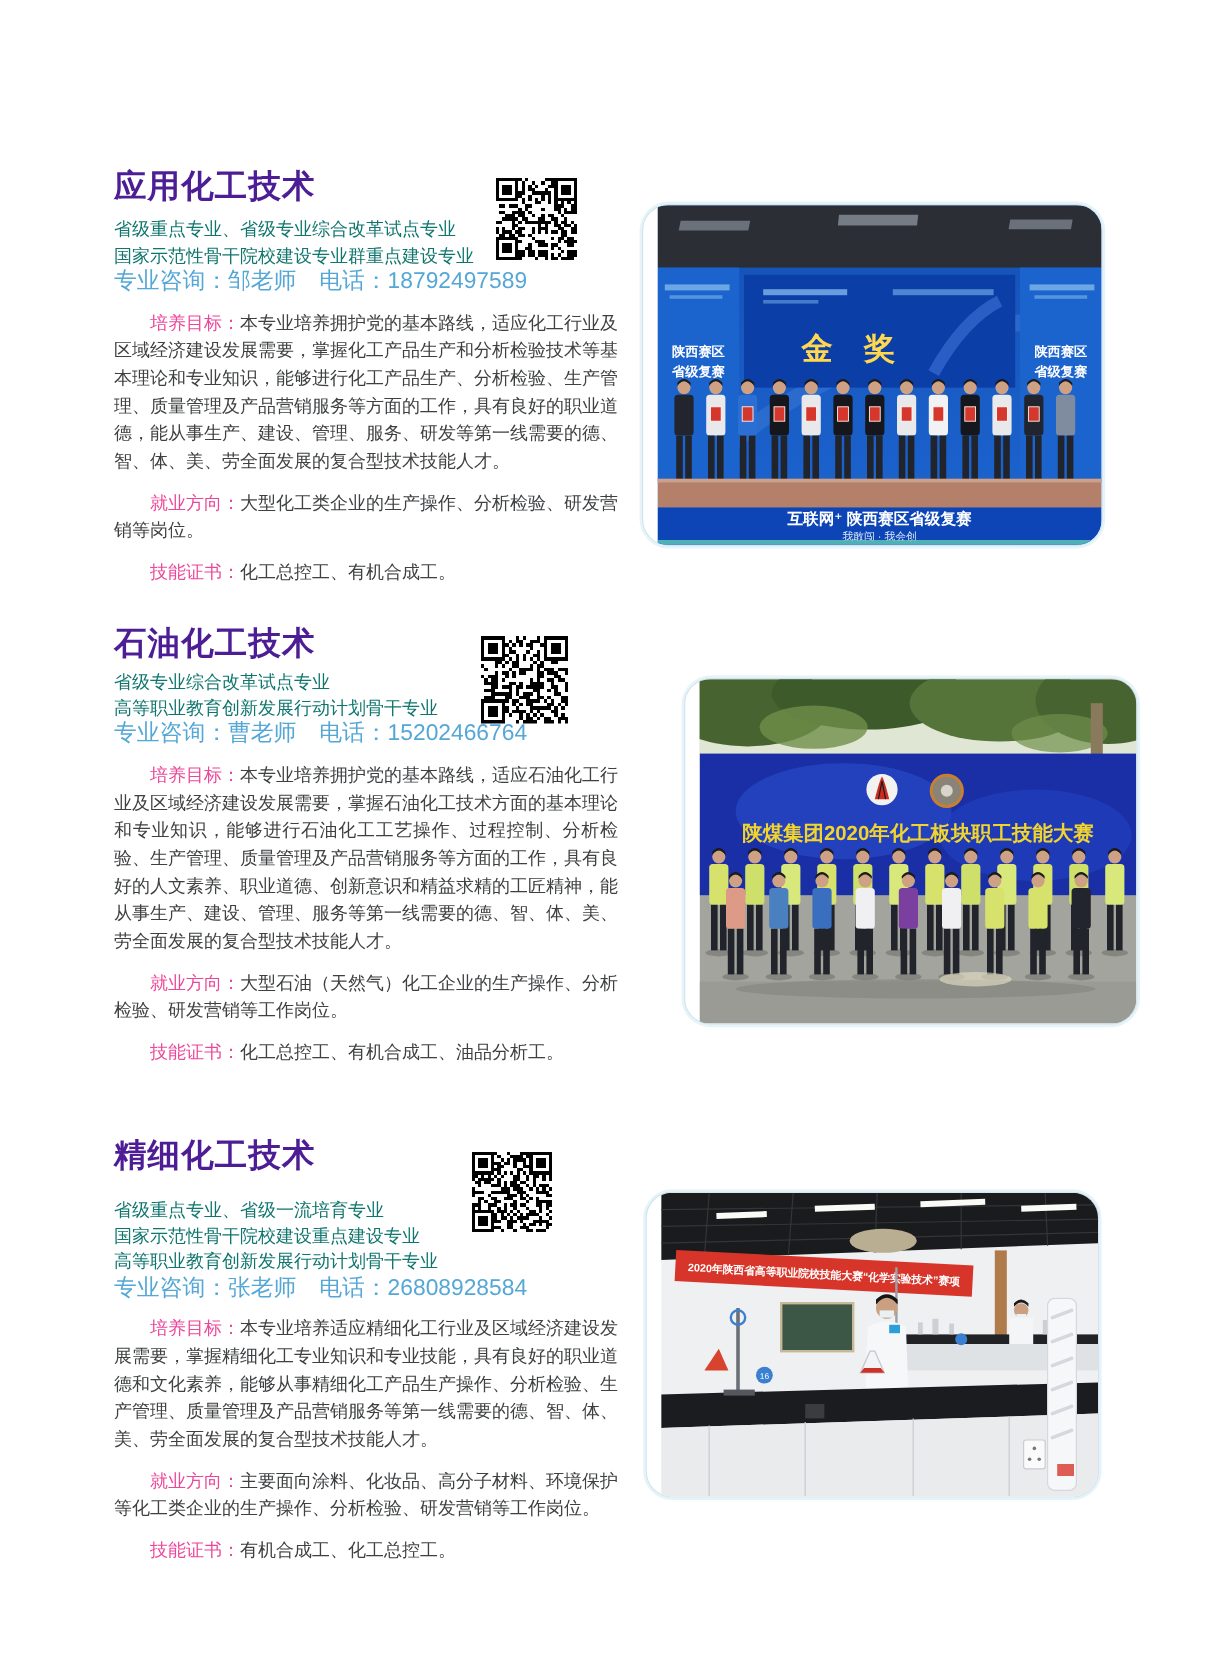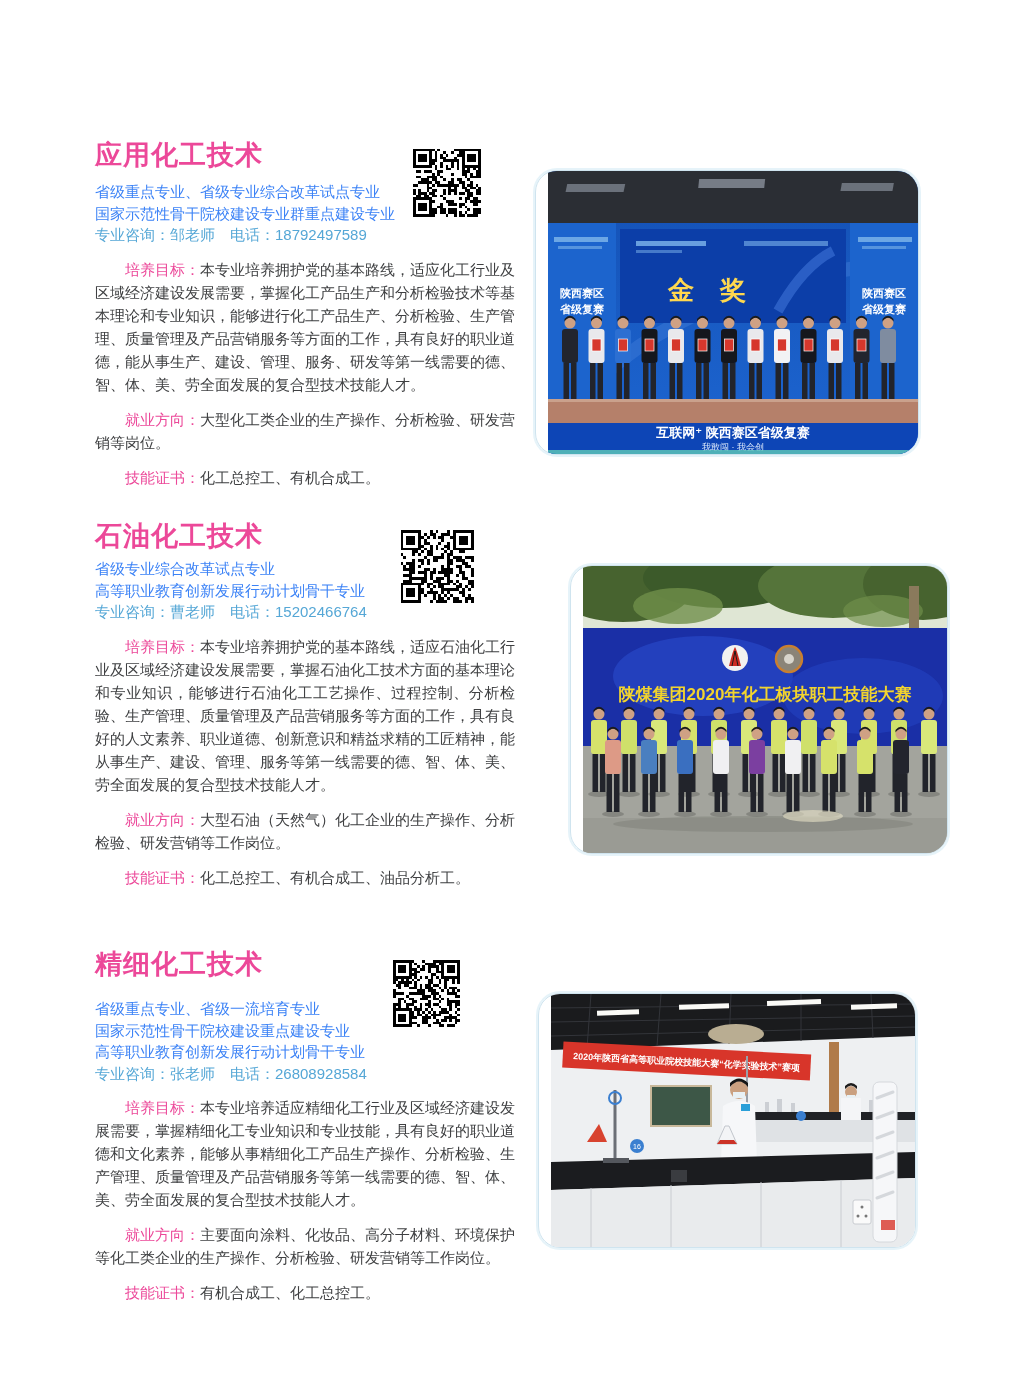--- a/index.html
+++ b/index.html
@@ -1,22 +1,22 @@
 <!DOCTYPE html>
 <html lang="zh"><head>
 <meta charset="utf-8">
 <style>
   html,body{margin:0;padding:0;background:#ffffff;}
   body{font-family:"Liberation Sans","DejaVu Sans",sans-serif;}
   #page{position:relative;width:1024px;height:1390px;background:#ffffff;overflow:hidden;}
 
   .col{position:absolute;left:95px;width:420px;}
-  .sec-title{font-size:27px;font-weight:bold;color:#ec4899;letter-spacing:1px;margin:0 0 10px 0;line-height:1.15;}
-  .sub{font-size:15px;color:#3b82f6;line-height:21.5px;margin:0;}
-  .contact{font-size:15px;color:#55a7d6;line-height:21.5px;margin:0;}
+  .sec-title{font-size:27px;font-weight:bold;color:#4c1d95;letter-spacing:1px;margin:0 0 10px 0;line-height:1.15;}
+  .sub{font-size:15px;color:#0f766e;line-height:21.5px;margin:0;}
+  .contact{font-size:19px;color:#55a7d6;line-height:21.5px;margin:0;}
   .para{font-size:15px;color:#3f4042;line-height:23px;text-align:justify;text-indent:2em;margin:12px 0 0 0;}
   .para .lbl{color:#ec4899;}
 
   .qr{position:absolute;background:#fff;}
   .qr svg{display:block;}
 
   .photo{position:absolute;border-radius:22px;overflow:hidden;border:1px solid #cfe4ef;box-shadow:0 0 0 2px rgba(210,233,244,.55);padding-left:12px;}
   .photo svg{display:block;}
 
   .svg-txt{font-family:"Liberation Sans","DejaVu Sans",sans-serif;}

